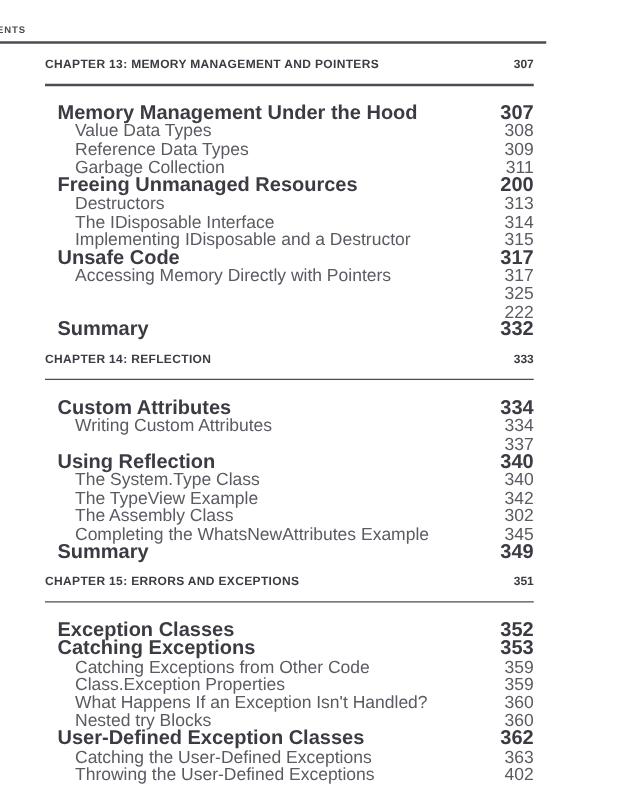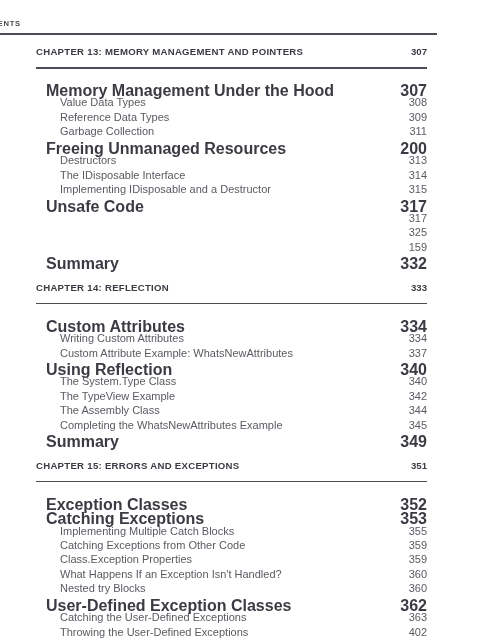--- a/index.html
+++ b/index.html
@@ -92,21 +92,21 @@
   .row.lvl1 .page {
     font-size: 16px;
     font-weight: bold;
     color: #3b3b43;
   }
   .row.lvl1 .label { left: 46px; }
 
   
   .row.lvl2 .label,
   .row.lvl2 .page {
-    font-size: 11px;
+    font-size: 14px;
     font-weight: normal;
     color: #5a5a62;
   }
   .row.lvl2 .label { left: 60px; }
 
   .gap-chapter { height: 18px; }
   .gap-after-rule { height: 10px; }
   .gap-block { height: 12px; }
 </style>
 </head>
@@ -158,27 +158,28 @@
     </div>
     <div class="row lvl2">
       <span class="label">Implementing IDisposable and a Destructor</span>
       <span class="page">315</span>
     </div>
     <div class="row lvl1">
       <span class="label">Unsafe Code</span>
       <span class="page">317</span>
     </div>
     <div class="row lvl2">
+      <span class="label">Accessing Memory Directly with Pointers</span>
       <span class="page">317</span>
     </div>
     <div class="row lvl2">
       <span class="page">325</span>
     </div>
     <div class="row lvl2">
-      <span class="page">159</span>
+      <span class="page">222</span>
     </div>
     <div class="row lvl1">
       <span class="label">Summary</span>
       <span class="page">332</span>
     </div>
     <div class="gap-block"></div>
     <div class="row chapter">
       <span class="label">CHAPTER 14: REFLECTION</span>
       <span class="page">333</span>
     </div>
@@ -188,38 +189,37 @@
     <div class="gap-after-rule"></div>
     <div class="row lvl1">
       <span class="label">Custom Attributes</span>
       <span class="page">334</span>
     </div>
     <div class="row lvl2">
       <span class="label">Writing Custom Attributes</span>
       <span class="page">334</span>
     </div>
     <div class="row lvl2">
-      <span class="label">Custom Attribute Example: WhatsNewAttributes</span>
       <span class="page">337</span>
     </div>
     <div class="row lvl1">
       <span class="label">Using Reflection</span>
       <span class="page">340</span>
     </div>
     <div class="row lvl2">
       <span class="label">The System.Type Class</span>
       <span class="page">340</span>
     </div>
     <div class="row lvl2">
       <span class="label">The TypeView Example</span>
       <span class="page">342</span>
     </div>
     <div class="row lvl2">
       <span class="label">The Assembly Class</span>
-      <span class="page">344</span>
+      <span class="page">302</span>
     </div>
     <div class="row lvl2">
       <span class="label">Completing the WhatsNewAttributes Example</span>
       <span class="page">345</span>
     </div>
     <div class="row lvl1">
       <span class="label">Summary</span>
       <span class="page">349</span>
     </div>
     <div class="gap-block"></div>
@@ -233,24 +233,20 @@
     <div class="gap-after-rule"></div>
     <div class="row lvl1">
       <span class="label">Exception Classes</span>
       <span class="page">352</span>
     </div>
     <div class="row lvl1">
       <span class="label">Catching Exceptions</span>
       <span class="page">353</span>
     </div>
     <div class="row lvl2">
-      <span class="label">Implementing Multiple Catch Blocks</span>
-      <span class="page">355</span>
-    </div>
-    <div class="row lvl2">
       <span class="label">Catching Exceptions from Other Code</span>
       <span class="page">359</span>
     </div>
     <div class="row lvl2">
       <span class="label">Class.Exception Properties</span>
       <span class="page">359</span>
     </div>
     <div class="row lvl2">
       <span class="label">What Happens If an Exception Isn't Handled?</span>
       <span class="page">360</span>

